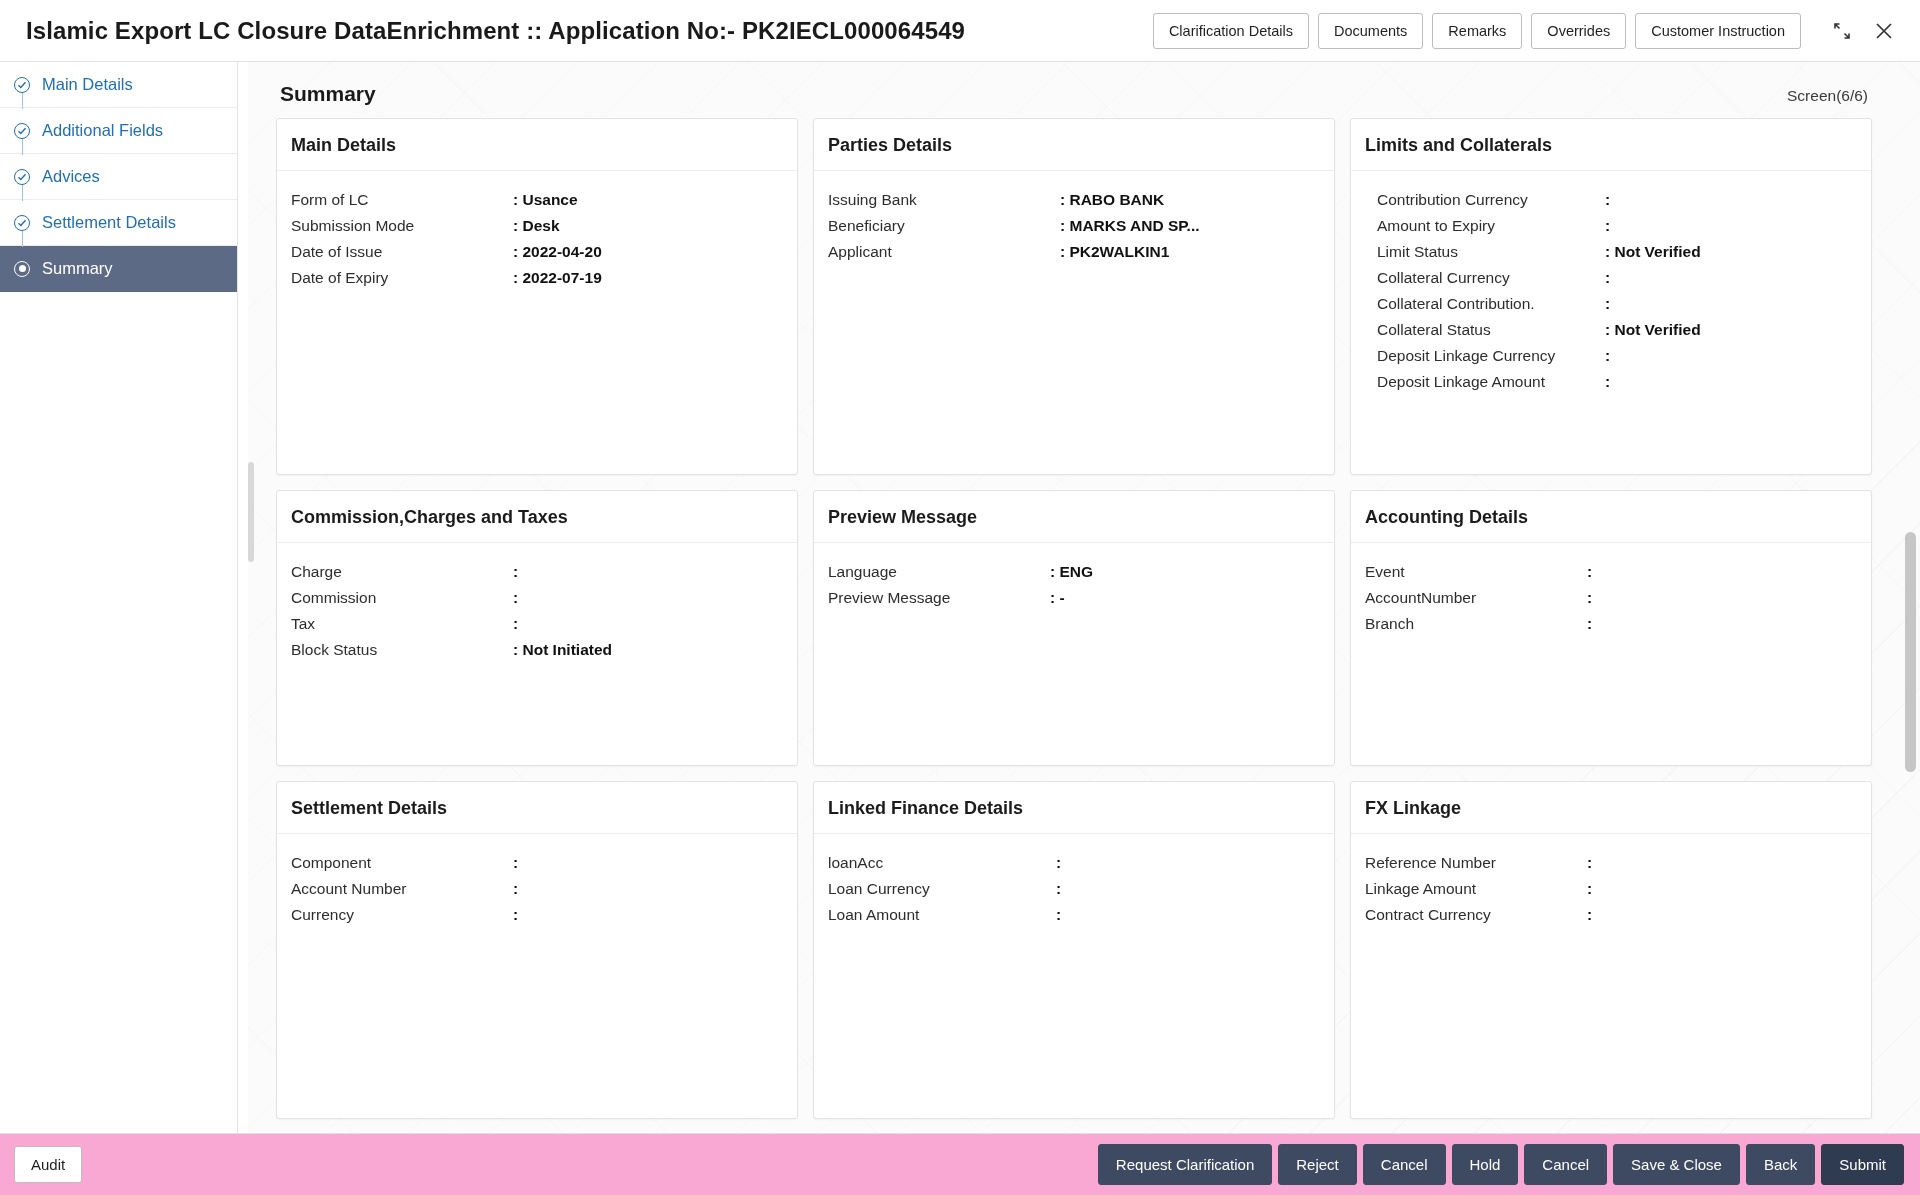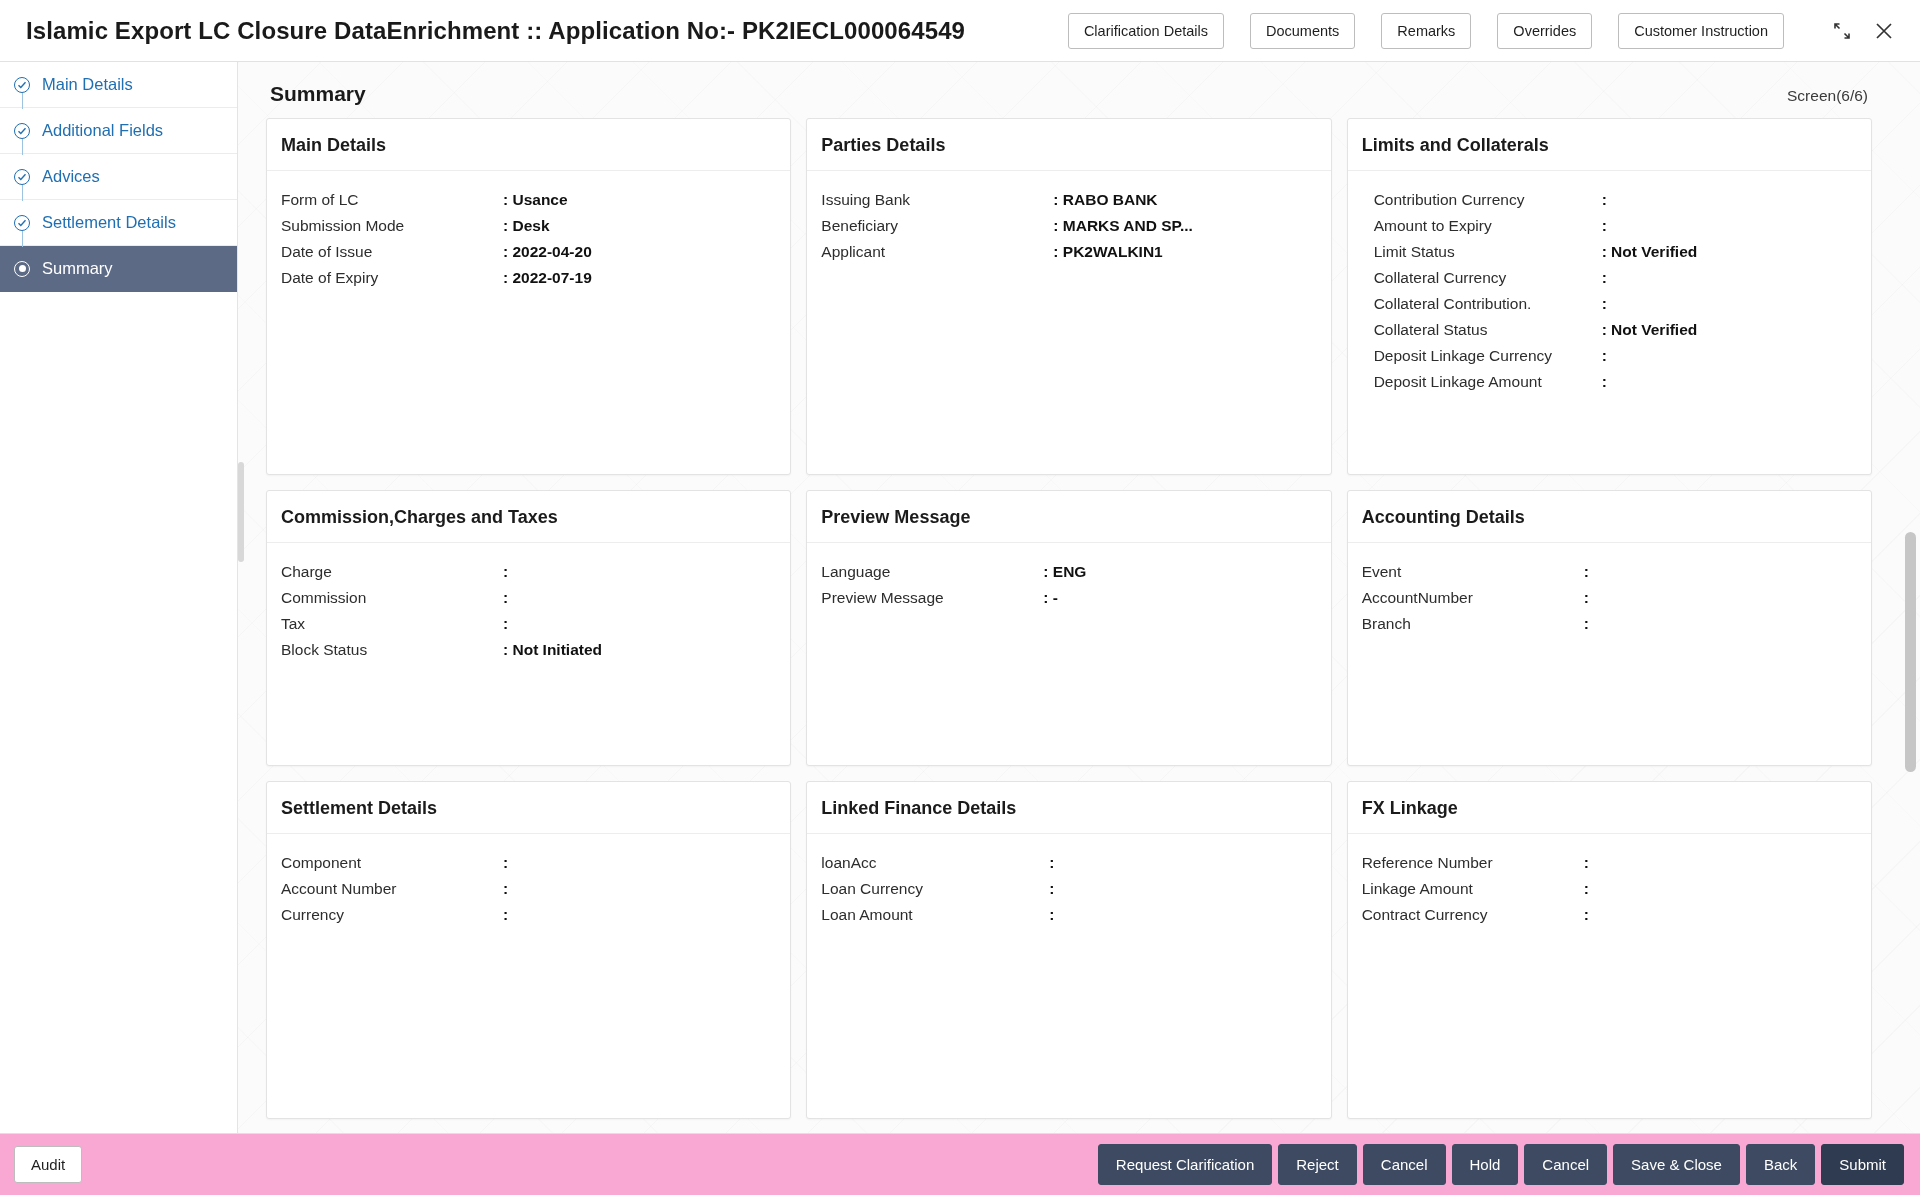--- a/index.html
+++ b/index.html
@@ -33,21 +33,21 @@
   .app-title {
     font-size: 24px;
     font-weight: bold;
     color: #1a1a1a;
     white-space: nowrap;
     letter-spacing: .1px;
   }
   .title-actions {
     margin-left: auto;
     display: flex;
-    gap: 26px;
+    gap: 9px;
   }
   .hdr-btn {
     border: 1px solid #bdbdbd;
     background: #ffffff;
     color: #1f1f1f;
     font-size: 14.5px;
     padding: 9px 15px;
     border-radius: 3px;
     cursor: pointer;
     white-space: nowrap;
@@ -66,20 +66,21 @@
     cursor: pointer;
     color: #333;
   }
 
   
   .body-wrap {
     flex: 1 1 auto;
     display: flex;
     min-height: 0;
     position: relative;
+    gap: 10px;
   }
 
   
   .sidebar {
     width: 238px;
     flex: 0 0 238px;
     background: #ffffff;
     border-right: 1px solid #e4e4e4;
     padding-top: 0;
     position: relative;

